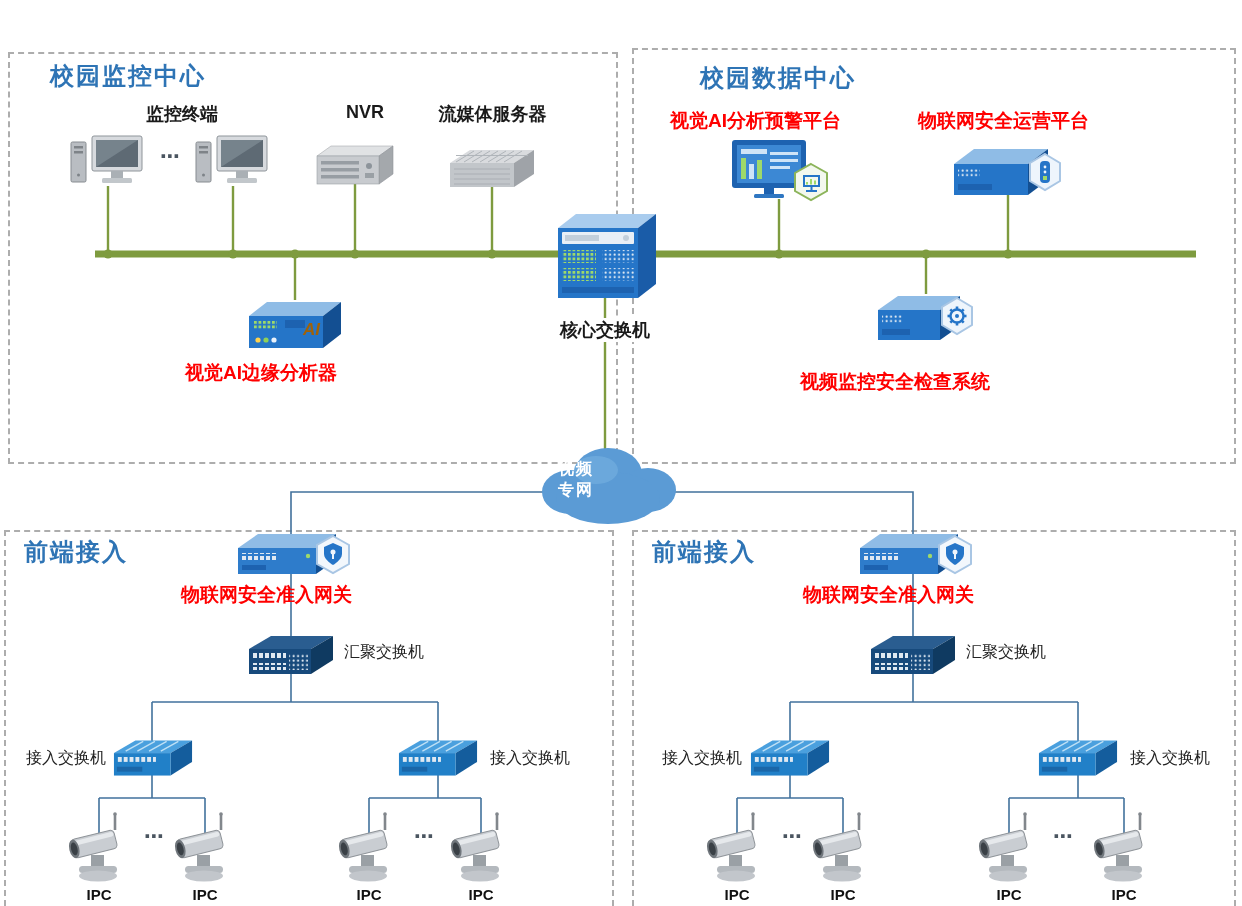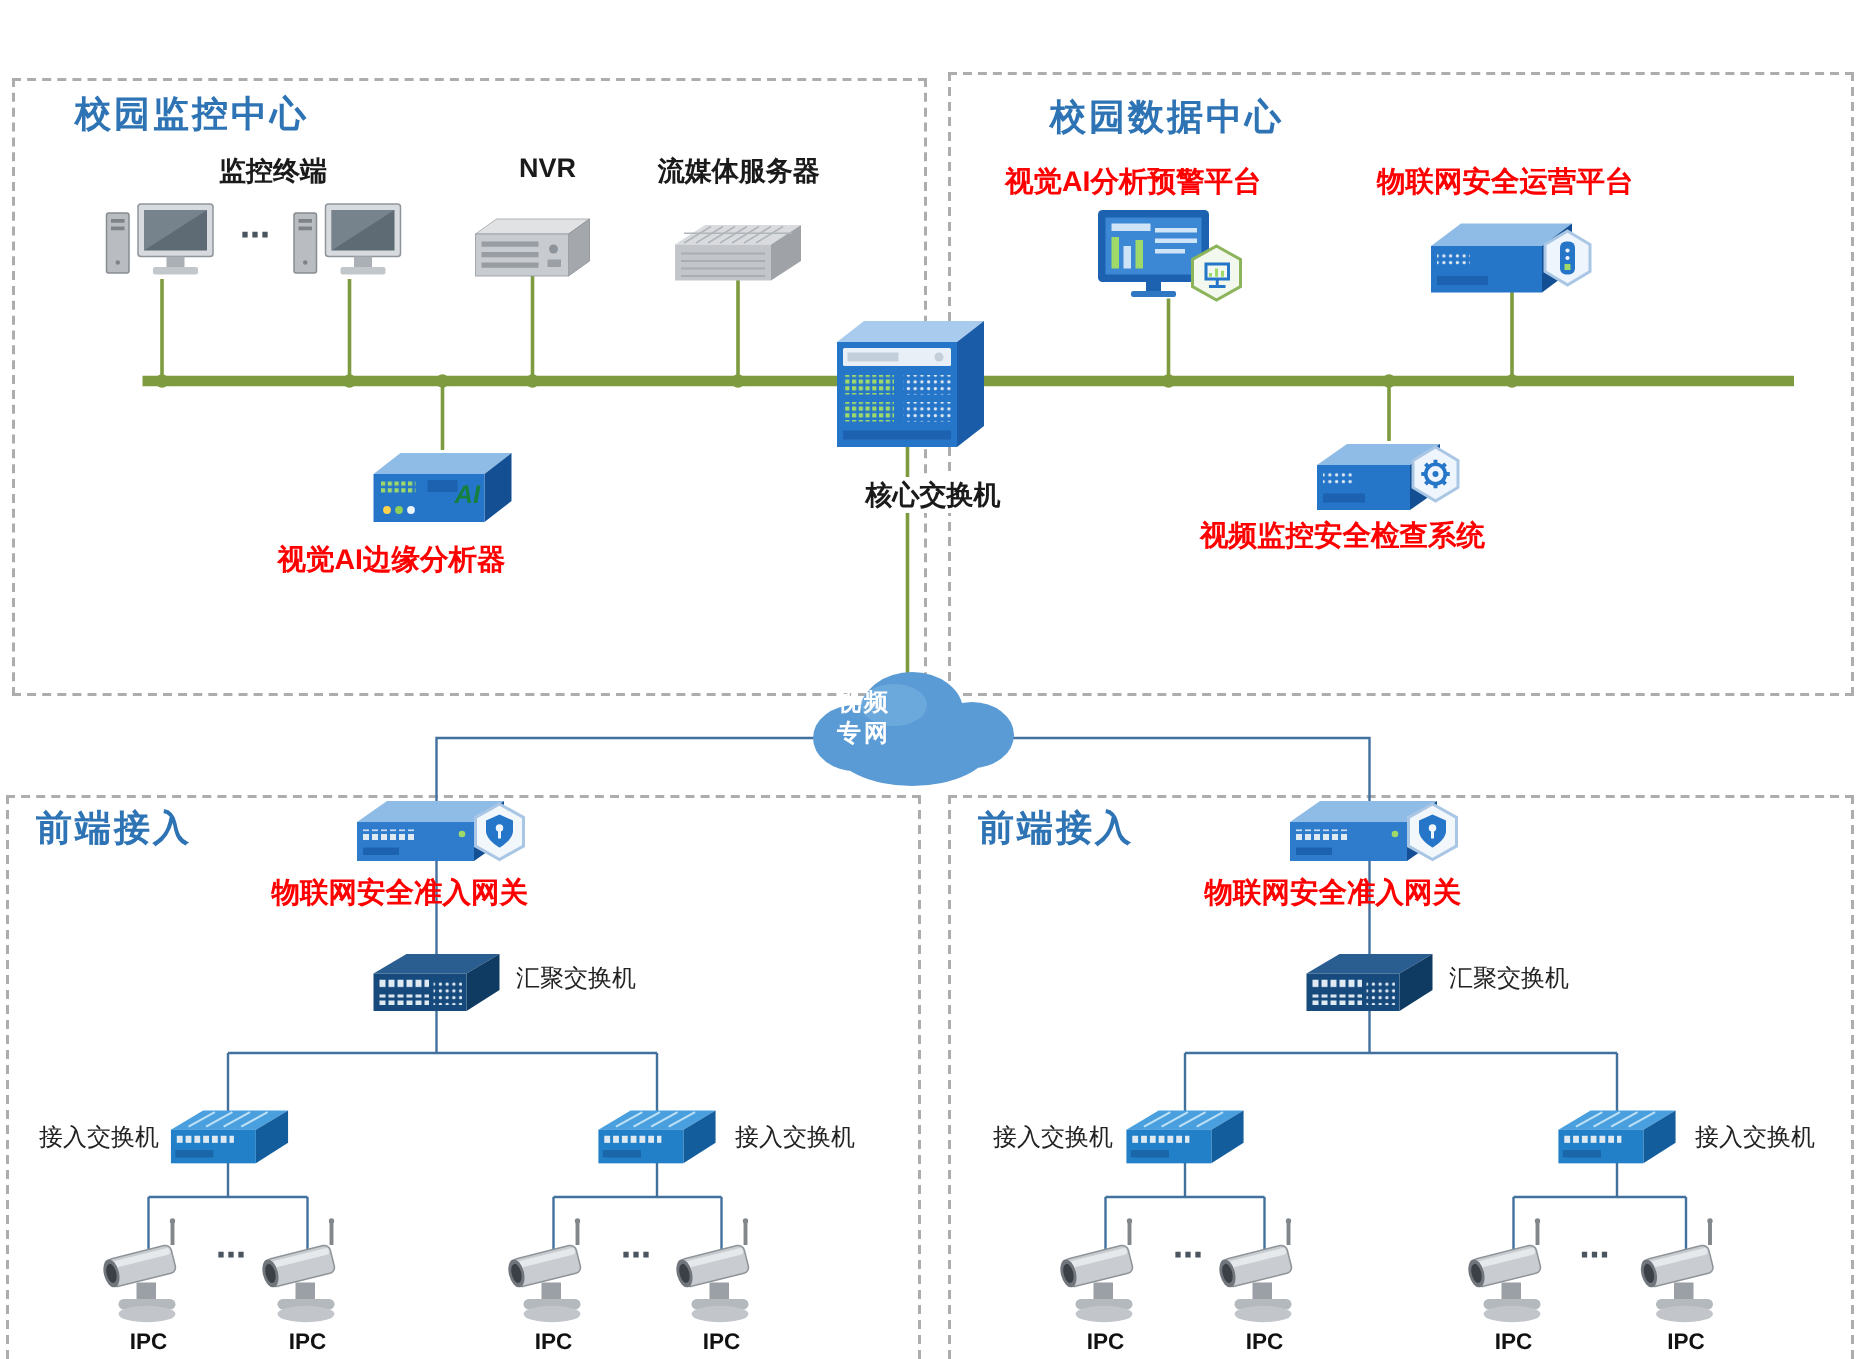--- a/index.html
+++ b/index.html
@@ -16,26 +16,26 @@
   .bus-dot circle { fill:var(--bus); }
   .tree-line path { stroke:var(--tree); stroke-width:1.6; fill:none; }
 
   .device { position:absolute; z-index:2; }
 
   .dev-label   { position:absolute; z-index:3; text-align:center; font-weight:bold; color:#1a1a1a; font-size:18px; }
   .red-label   { position:absolute; z-index:3; text-align:left; font-weight:bold; color:var(--red); font-size:19px; white-space:nowrap; }
   .small-label { position:absolute; z-index:3; font-size:16px; color:#222; white-space:nowrap; }
   .ipc-label   { position:absolute; z-index:3; text-align:center; font-size:15px; font-weight:600; color:#111; }
   .ellipsis    { position:absolute; z-index:3; text-align:center; font-size:20px; font-weight:bold; color:#4a5560; }
-  .white-bg    { background:#fff;text-align:right; }
+  .white-bg    { background:#fff; }
   .align-right { text-align:right; }
   .align-left  { text-align:left; }
 
   .cloud-text { position:absolute; z-index:3; color:#fff; font-weight:bold; font-size:16px; text-align:left; line-height:21px; letter-spacing:2px; }
-  .ai-badge   { position:absolute; z-index:3; color:#15803d; font-weight:bold; font-style:italic; font-size:17px; }
+  .ai-badge   { position:absolute; z-index:3; color:#a16207; font-weight:bold; font-style:italic; font-size:17px; }
 </style>
 </head>
 <body>
 
 <svg style="position:absolute;width:0;height:0" aria-hidden="true">
   <defs>
     <pattern id="pat-led" width="4.5" height="4.5" patternUnits="userSpaceOnUse">
       <rect width="2.8" height="2.8" fill="#9ed96a"></rect>
     </pattern>
     <pattern id="pat-dots" width="4.5" height="4.5" patternUnits="userSpaceOnUse">
@@ -335,21 +335,21 @@
     </svg>
 
   <div class="red-label" style="left:918px;top:64px;width:225px">物联网安全运营平台</div>
   <svg class="device" style="left:952px;top:98px" width="112" height="60">
       <use href="#sym-iot-platform"></use>
     </svg>
 
   <svg class="device" style="left:876px;top:244px" width="100" height="58">
       <use href="#sym-check"></use>
     </svg>
-  <div class="red-label" style="left:800px;top:300px;width:250px">视频监控安全检查系统</div>
+  <div class="red-label" style="left:800px;top:325px;width:250px">视频监控安全检查系统</div>
 
   <svg class="device" style="left:528px;top:392px" width="160" height="92">
       <use href="#sym-cloud"></use>
     </svg>
   <div class="cloud-text" style="left:558px;top:414px;width:100px">
     <div>视频</div>
     <div>专网</div>
   </div>
 
   <svg class="device" style="left:236px;top:484px" width="116" height="54">

